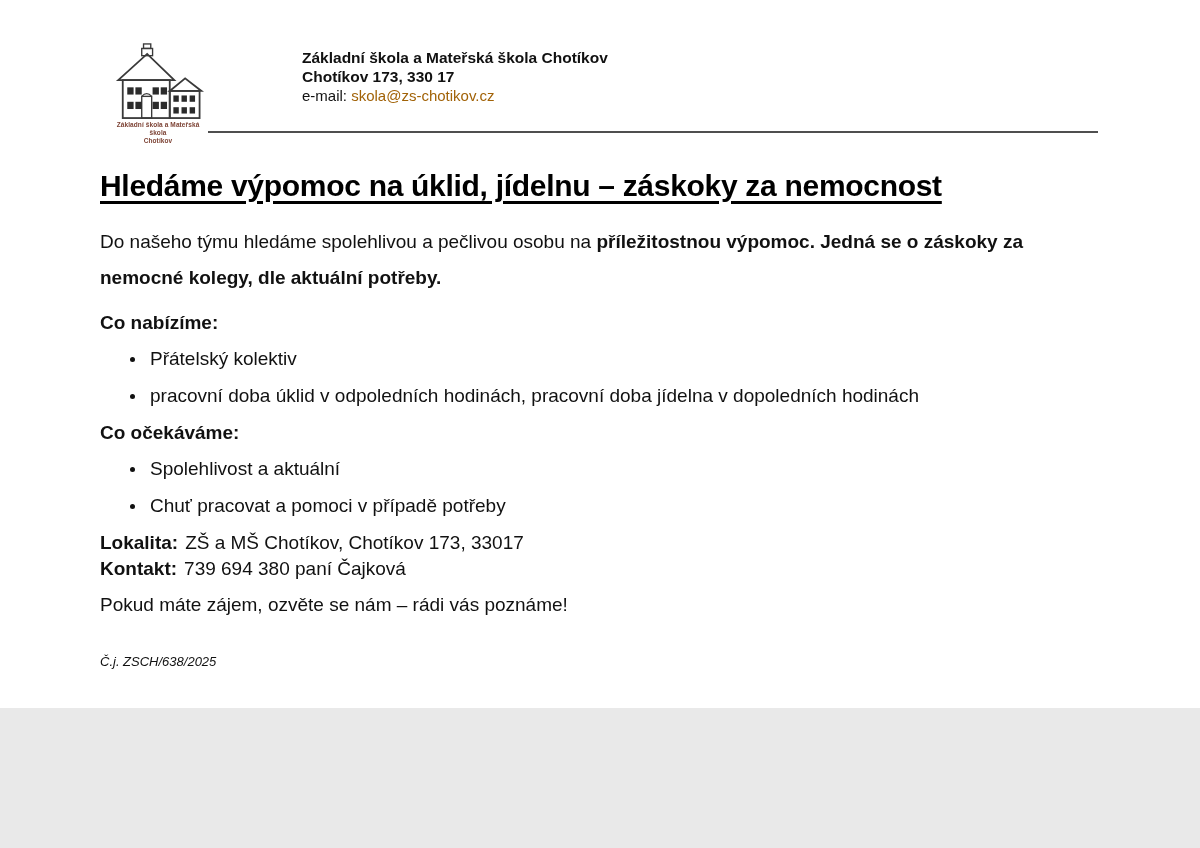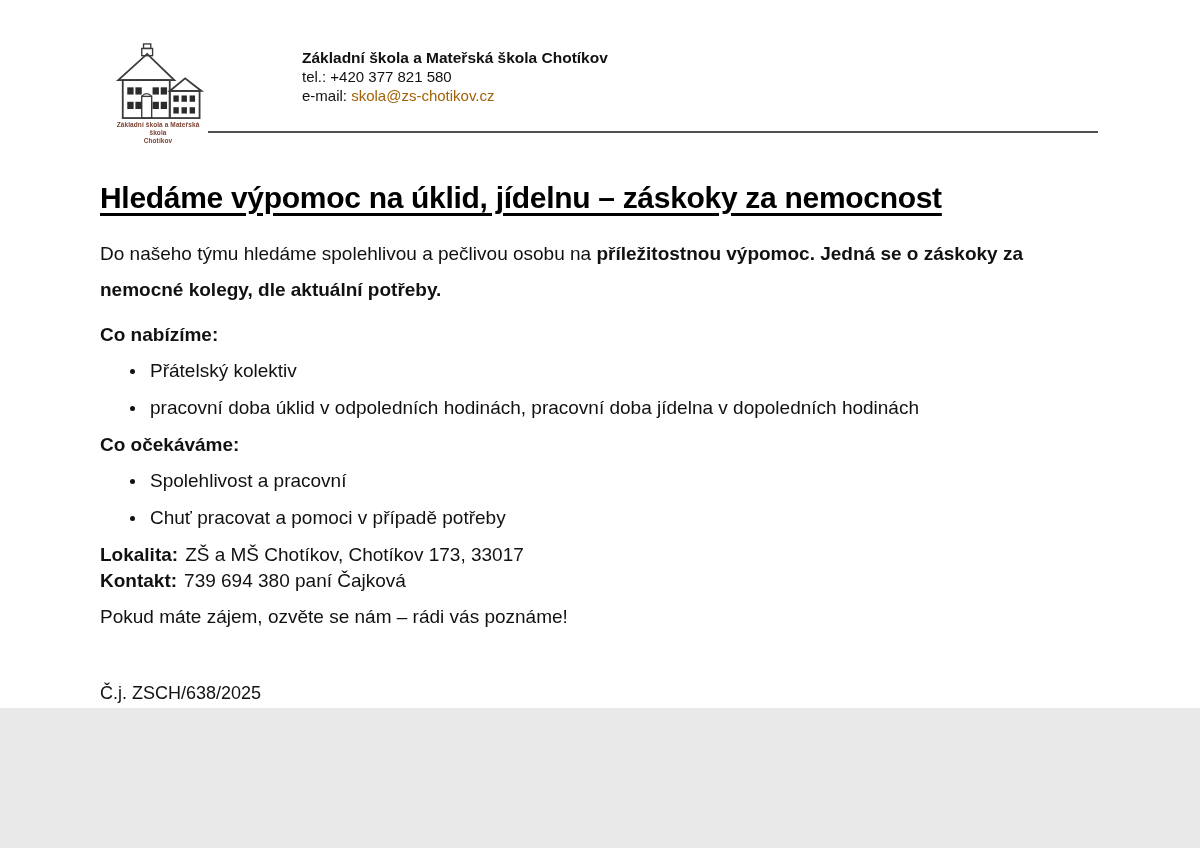--- a/index.html
+++ b/index.html
@@ -53,21 +53,21 @@
     left: 208px;
     top: 131px;
     width: 890px;
     border-top: 2px solid #4f4f4f;
   }
 
   
   .content {
     position: absolute;
     left: 100px;
-    top: 180px;
+    top: 168px;
     width: 992px;
   }
   h1.doc-title {
     display: inline-block;
     font-size: 30px;
     line-height: 36px;
     font-weight: bold;
     color: #000000;
     text-decoration: underline;
     text-decoration-thickness: 3px;
@@ -113,23 +113,24 @@
     line-height: 26px;
   }
   p.label-line:first-of-type { margin-top: 6px; }
   p.label-line .lbl { font-weight: bold; margin-right: 7px; }
   p.closing {
     font-size: 19px;
     line-height: 26px;
     margin-top: 10px;
   }
   p.reference {
-    font-size: 18px;
+    font-size: 13px;
     line-height: 24px;
-    margin-top: 51px;
+    margin-top: 32px;
+    font-style: italic;
   }
 </style>
 </head>
 <body>
 
 <div class="page">
 
   <div class="logo-wrap">
     <svg class="logo-svg" width="94" height="78" viewBox="0 0 104 86" fill="none">
 
@@ -164,21 +165,21 @@
       <rect x="87" y="72" width="6" height="7" fill="#2b2b2b"></rect>
     </svg>
     <div class="logo-caption">
       <div>Základní škola a Mateřská škola</div>
       <div>Chotíkov</div>
     </div>
   </div>
 
   <div class="header-info">
     <span class="hline bold">Základní škola a Mateřská škola Chotíkov</span>
-    <span class="hline">tel.: +420 377 821 580</span>
+    <span class="hline bold">Chotíkov 173, 330 17</span>
     <span class="hline">
       <span>e-mail:</span>
       <a class="email-link">skola@zs-chotikov.cz</a>
     </span>
   </div>
 
   <div class="header-rule"></div>
 
   <div class="content">
 
@@ -187,21 +188,21 @@
     <p class="intro"><span>Do našeho týmu hledáme spolehlivou a pečlivou osobu na </span><span class="b">příležitostnou výpomoc. Jedná se o záskoky za nemocné kolegy, dle aktuální potřeby.</span></p>
 
     <h2 class="sec-heading">Co nabízíme:</h2>
     <ul class="bullets">
       <li>Přátelský kolektiv</li>
       <li>pracovní doba úklid v odpoledních hodinách, pracovní doba jídelna v dopoledních hodinách</li>
     </ul>
 
     <h2 class="sec-heading">Co očekáváme:</h2>
     <ul class="bullets">
-      <li>Spolehlivost a pracovní</li>
+      <li>Spolehlivost a aktuální</li>
       <li>Chuť pracovat a pomoci v případě potřeby</li>
     </ul>
 
     <p class="label-line"><span class="lbl">Lokalita:</span><span>ZŠ a MŠ Chotíkov, Chotíkov 173, 33017</span></p>
     <p class="label-line"><span class="lbl">Kontakt:</span><span>739 694 380 paní Čajková</span></p>
 
     <p class="closing">Pokud máte zájem, ozvěte se nám – rádi vás poznáme!</p>
 
     <p class="reference">Č.j. ZSCH/638/2025</p>
 

